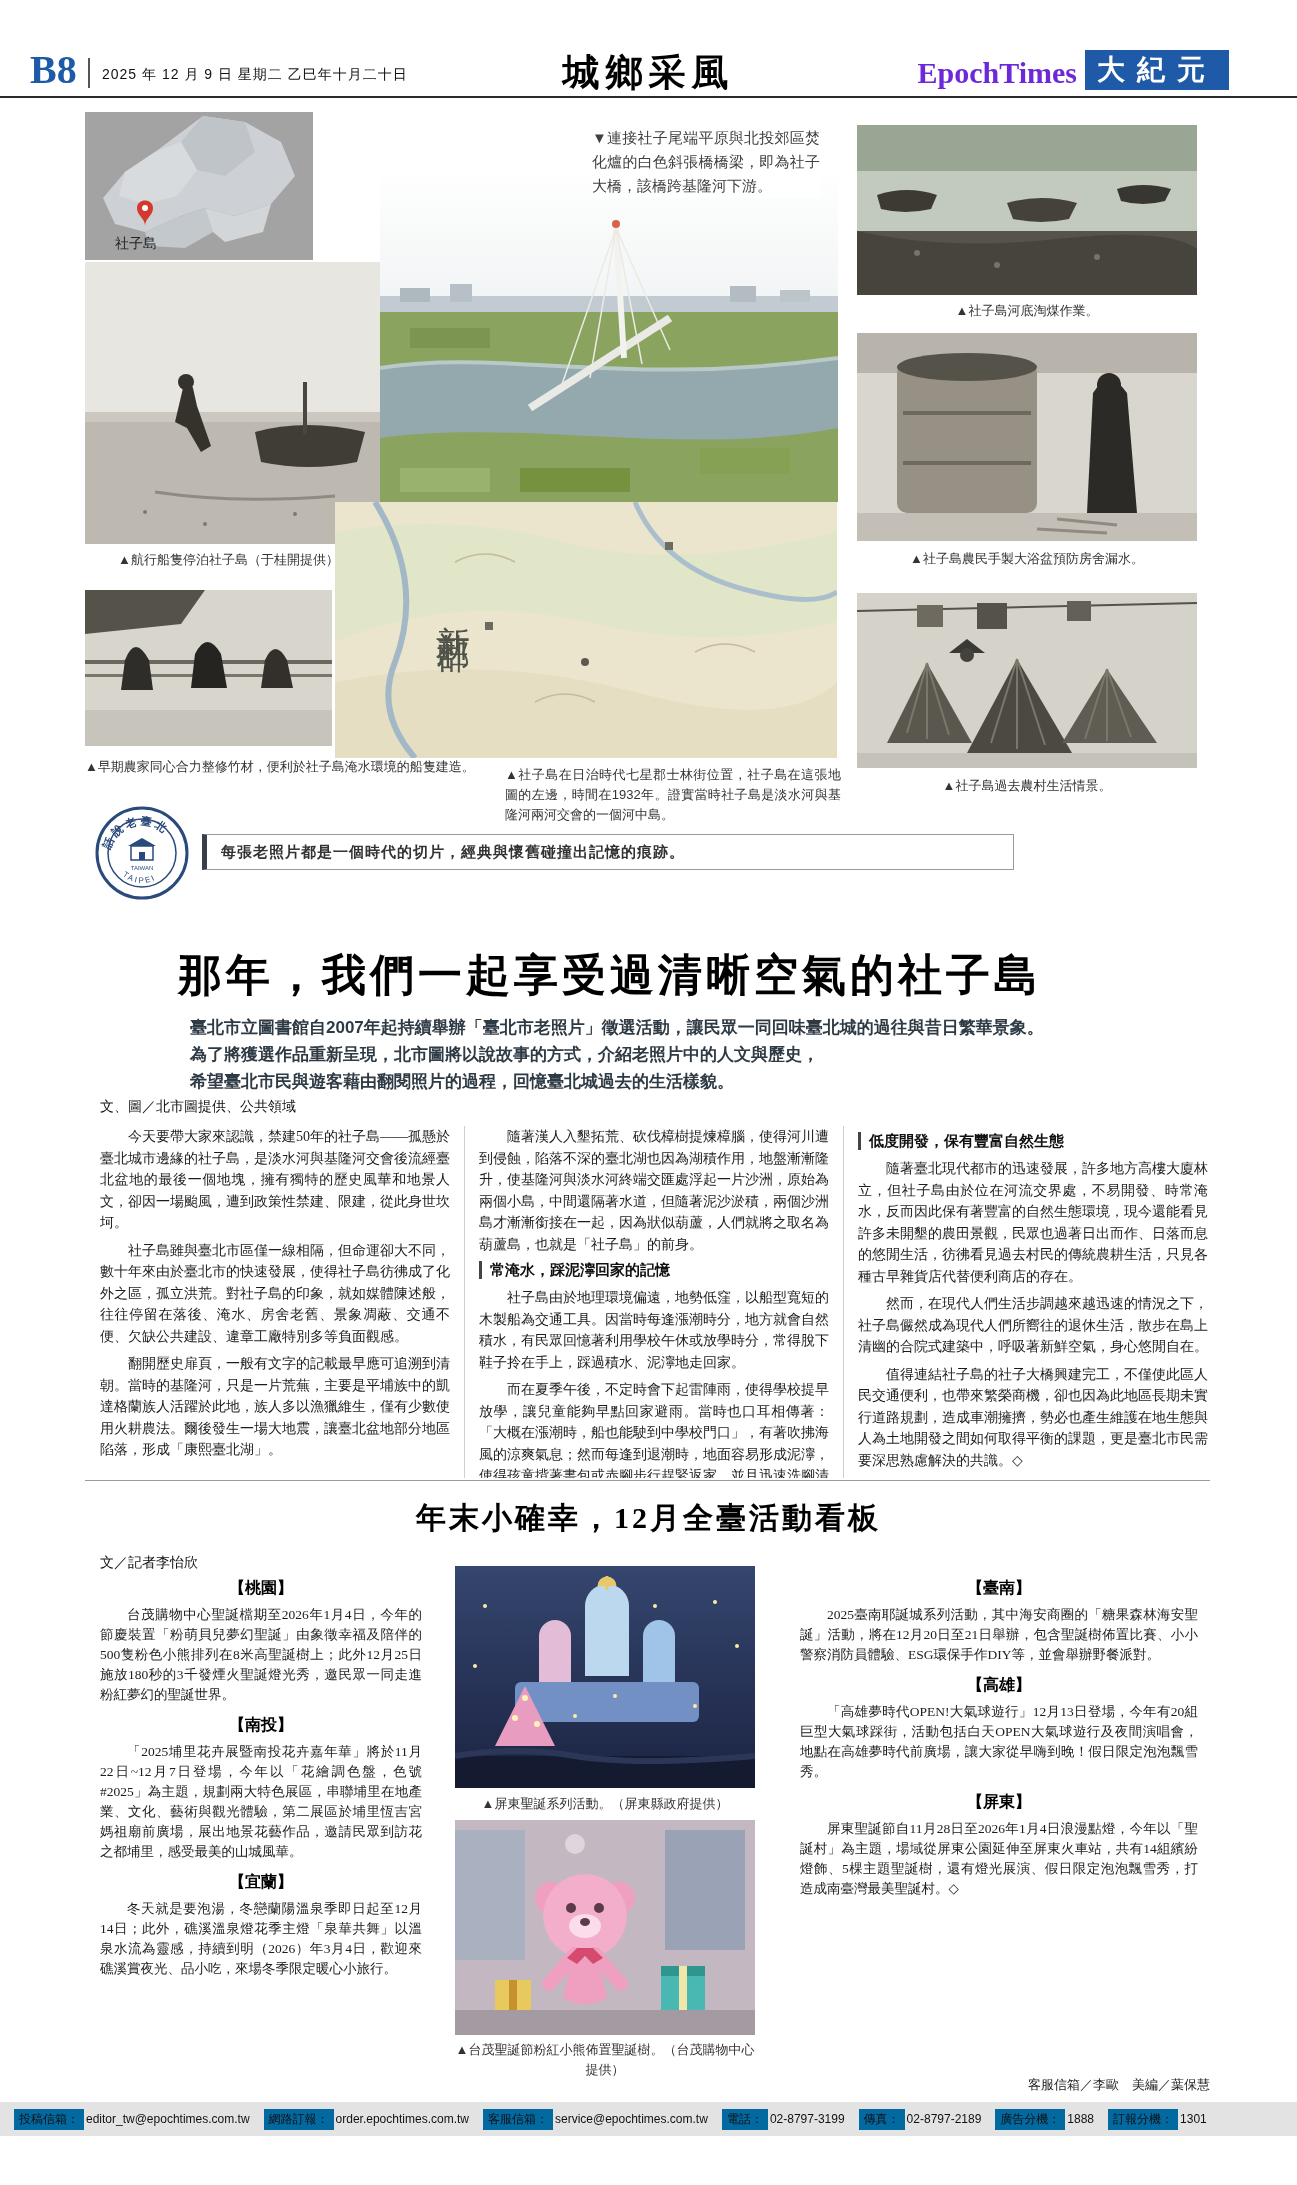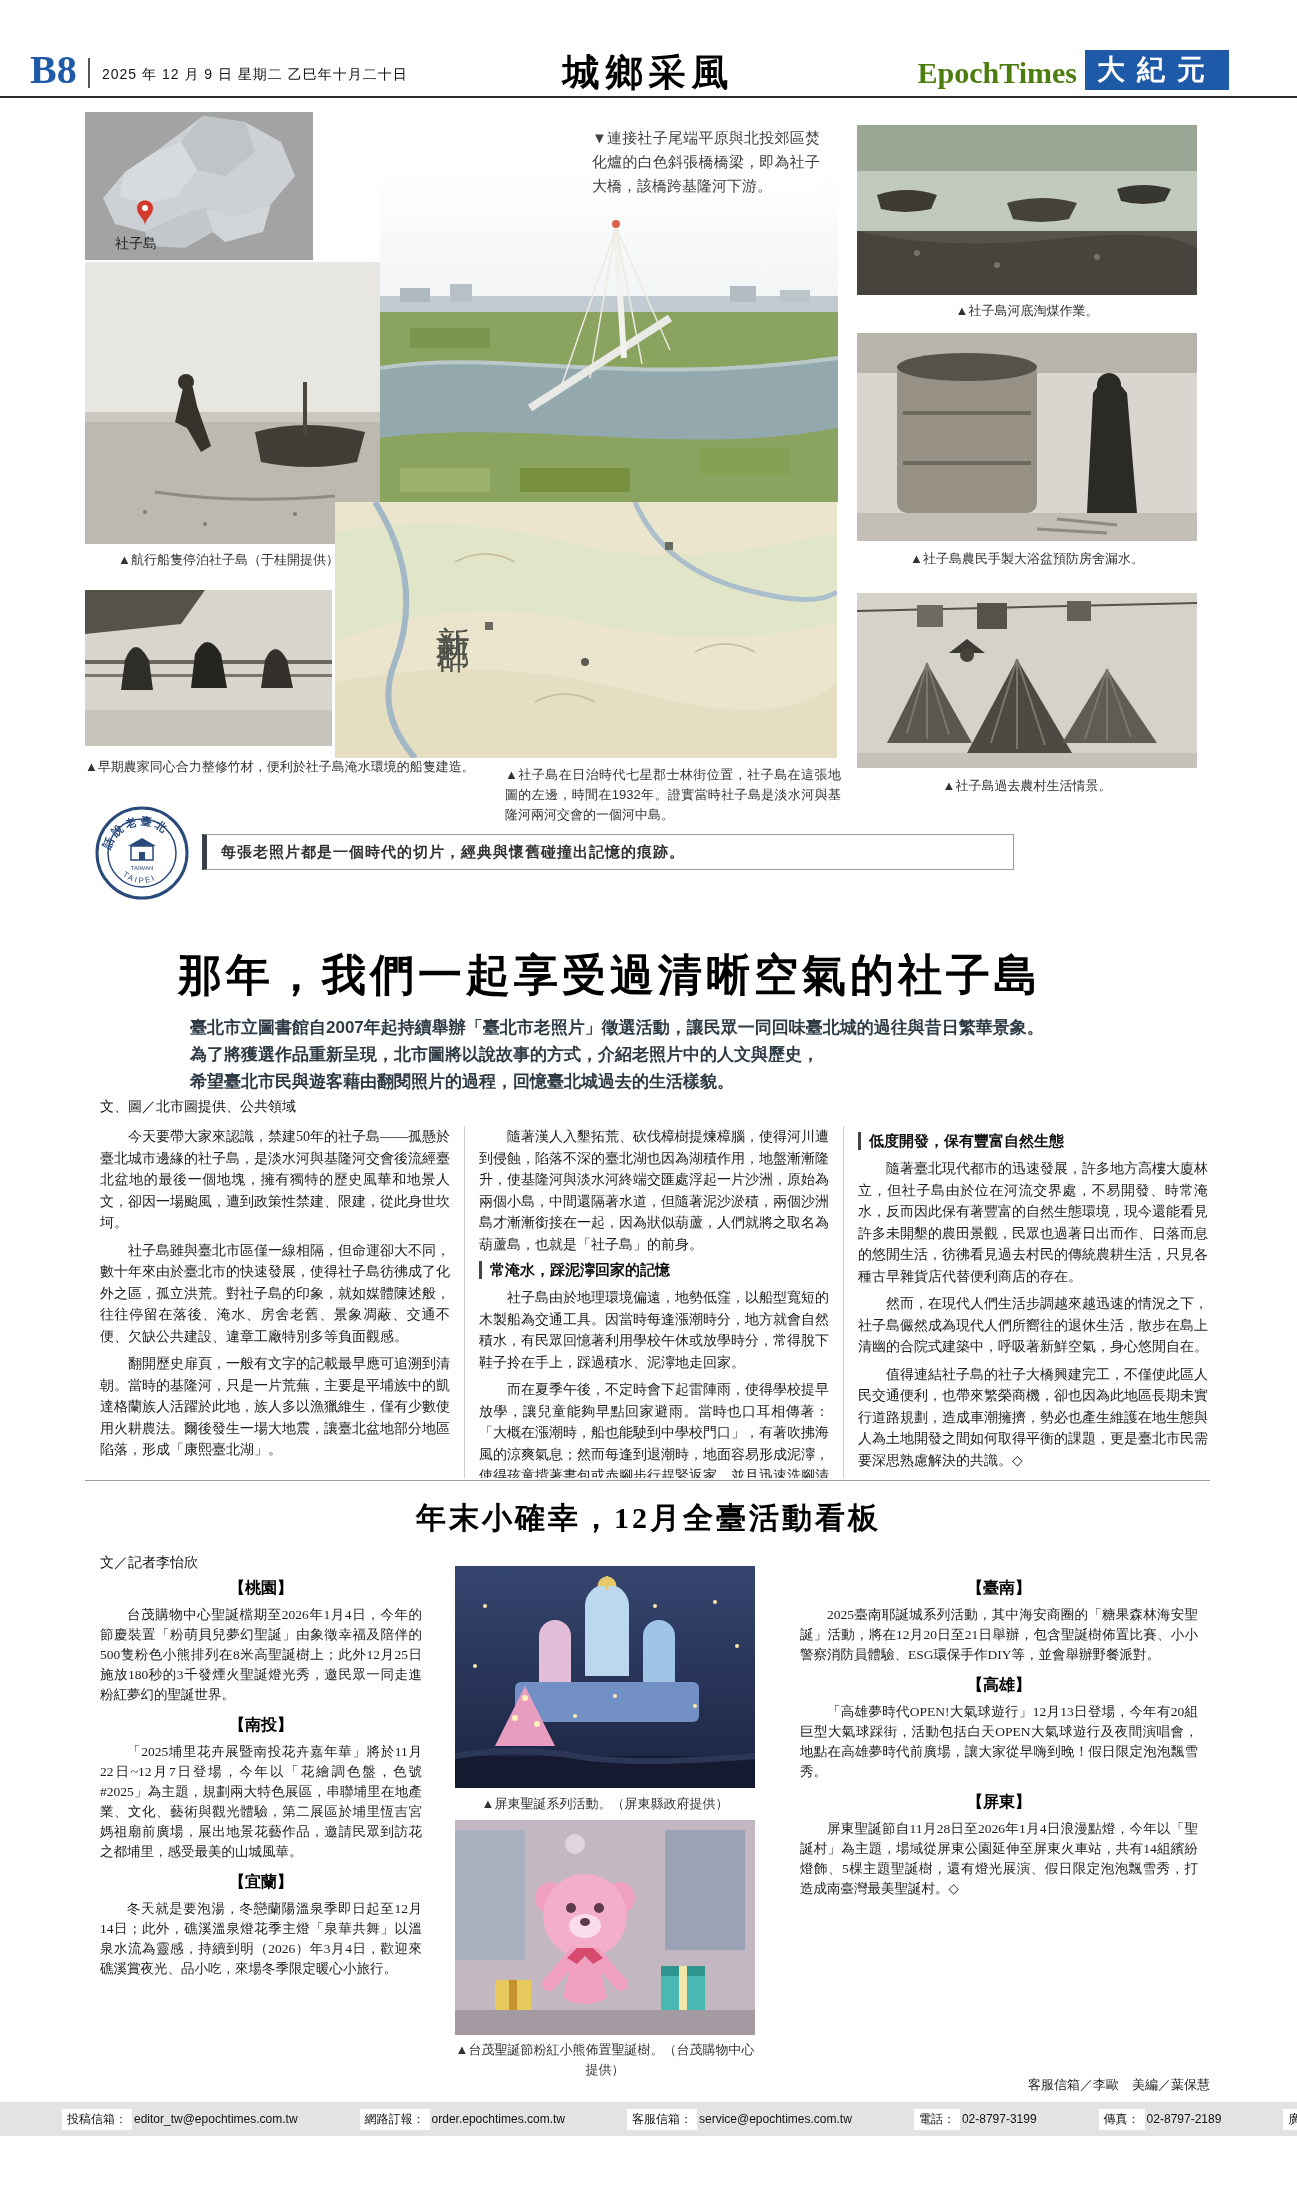--- a/index.html
+++ b/index.html
@@ -5,21 +5,21 @@
   html,body{margin:0;padding:0;background:#fff;}
   .page{position:relative;width:1297px;height:2185px;background:#fff;overflow:hidden;
         font-family:"Liberation Sans","DejaVu Sans",sans-serif;color:#222;}
   
   .hdr-code{position:absolute;left:30px;top:46px;font:bold 40px "Liberation Serif","DejaVu Serif",serif;color:#1e5aa8;}
   .hdr-rule-v{position:absolute;left:88px;top:58px;width:2px;height:30px;background:#555;}
   .hdr-date{position:absolute;left:102px;top:66px;font-size:14px;color:#111;letter-spacing:1px;}
   .hdr-section{position:absolute;left:0;right:0;top:48px;text-align:center;
                font:bold 37px "Liberation Serif","DejaVu Serif",serif;color:#000;letter-spacing:6px;}
   .hdr-logo{position:absolute;right:68px;top:50px;display:flex;align-items:flex-end;gap:8px;}
-  .hdr-logo-en{font:bold 30px "Liberation Serif","DejaVu Serif",serif;color:#4d7c0f;}
+  .hdr-logo-en{font:bold 30px "Liberation Serif","DejaVu Serif",serif;color:#6d28d9;}
   .hdr-logo-box{background:#1e5aa8;color:#fff;font:bold 28px "Liberation Serif","DejaVu Serif",serif;
                 padding:6px 12px;letter-spacing:12px;line-height:1;}
   .hdr-line{position:absolute;left:0;top:96px;width:1297px;height:2px;background:#2b2b2b;}
   
   .ph{position:absolute;overflow:hidden;background:#ddd;}
   .ph svg{display:block;width:100%;height:100%;}
   .cap{position:absolute;font-size:13px;line-height:20px;color:#333;}
   .cap.c{text-align:center;}
   .cap.j{text-align:justify;}
   .bridge-cap{position:absolute;left:592px;top:126px;width:228px;font-size:15px;line-height:24px;
@@ -53,21 +53,21 @@
   .a2col .sec{font-weight:bold;font-size:16px;color:#000;text-align:center;margin:10px 0 6px;}
   .a2col .sec:first-child{margin-top:0;}
   .a2col p{margin:0 0 4px;font:13.5px/20px "Liberation Serif","DejaVu Serif",serif;
            color:#1c1c1c;text-align:justify;text-indent:2em;}
   
   .editors{position:absolute;left:760px;top:2076px;width:450px;text-align:right;font-size:13px;color:#222;}
   .footerbar{position:absolute;left:0;top:2102px;width:1297px;height:34px;background:#e3e3e3;
              display:flex;align-items:center;gap:14px;padding:0 14px;box-sizing:border-box;
              font-size:12px;color:#111;white-space:nowrap;}
   .fitem{display:flex;align-items:center;}
-  .flabel{background:#ffffff;padding:2px 5px;margin-right:2px;margin-left:48px;}
+  .flabel{background:#0369a1;padding:2px 5px;margin-right:2px;}
 </style>
 </head>
 <body>
 
 <div class="page">
 
   <div class="hdr-code">B8</div>
   <div class="hdr-rule-v"></div>
   <div class="hdr-date">2025 年 12 月 9 日 星期二 乙巳年十月二十日</div>
   <div class="hdr-section">城鄉采風</div>

